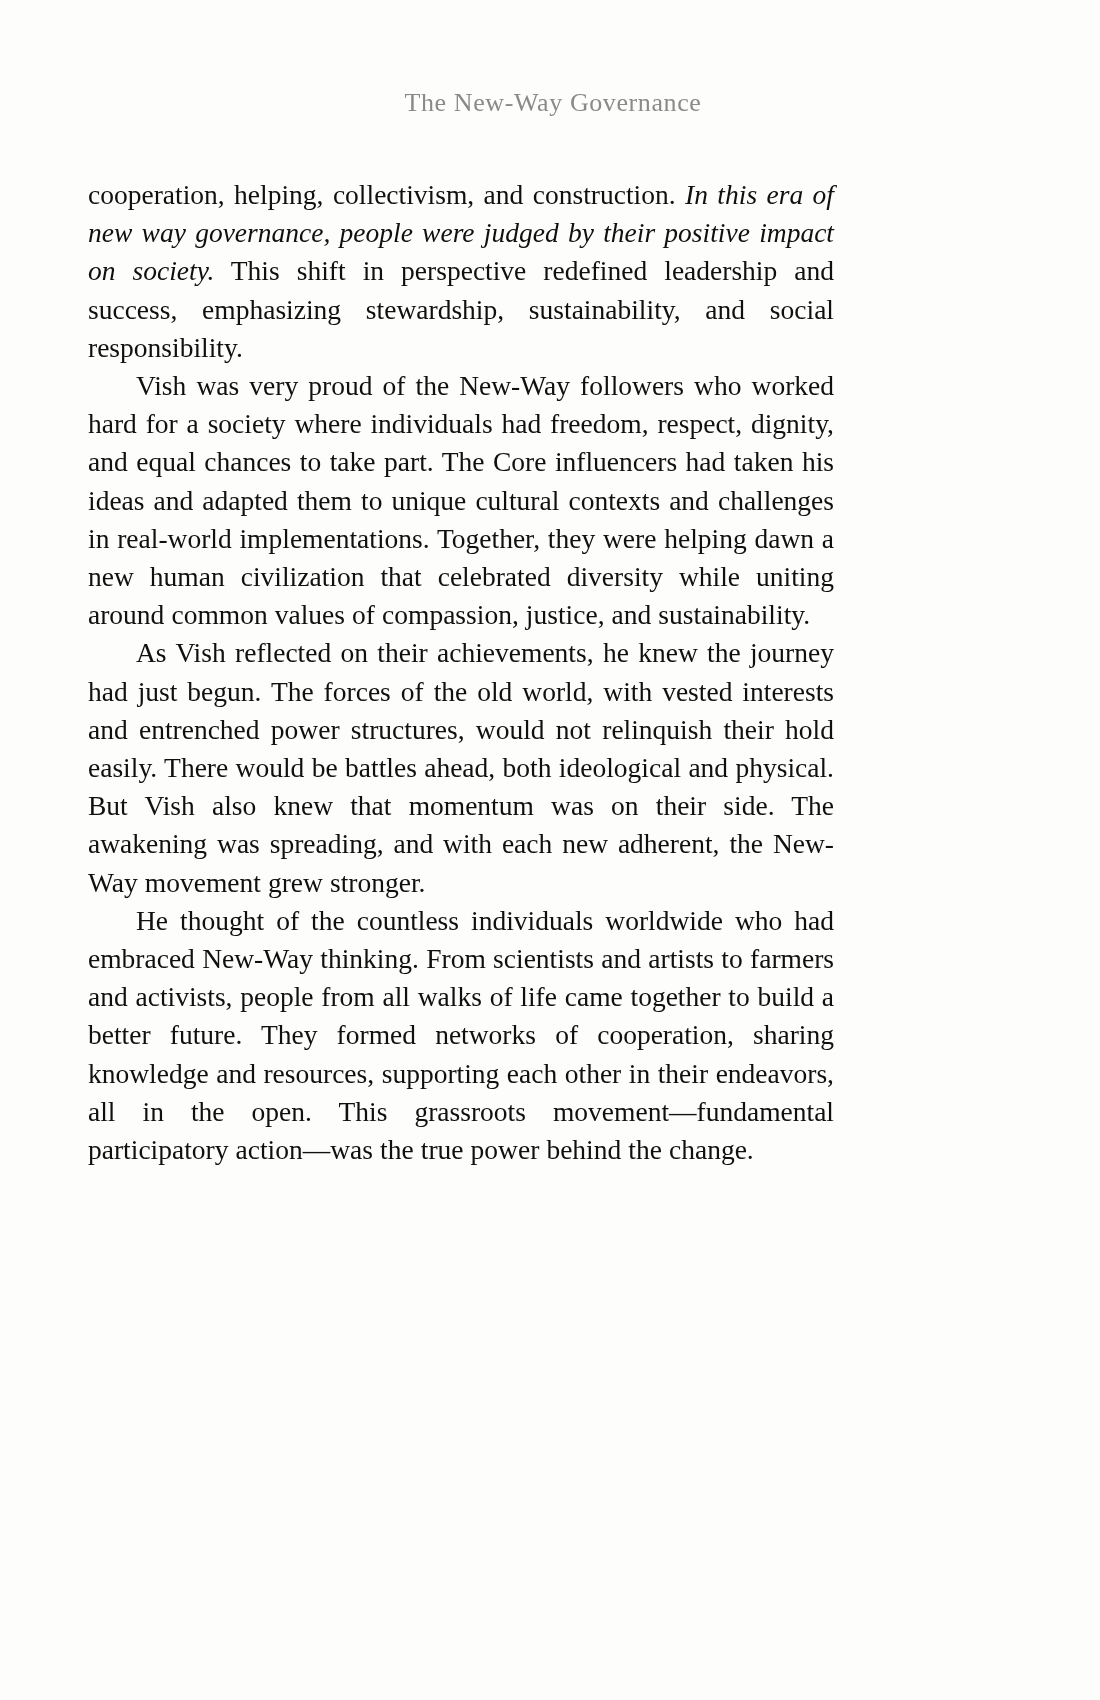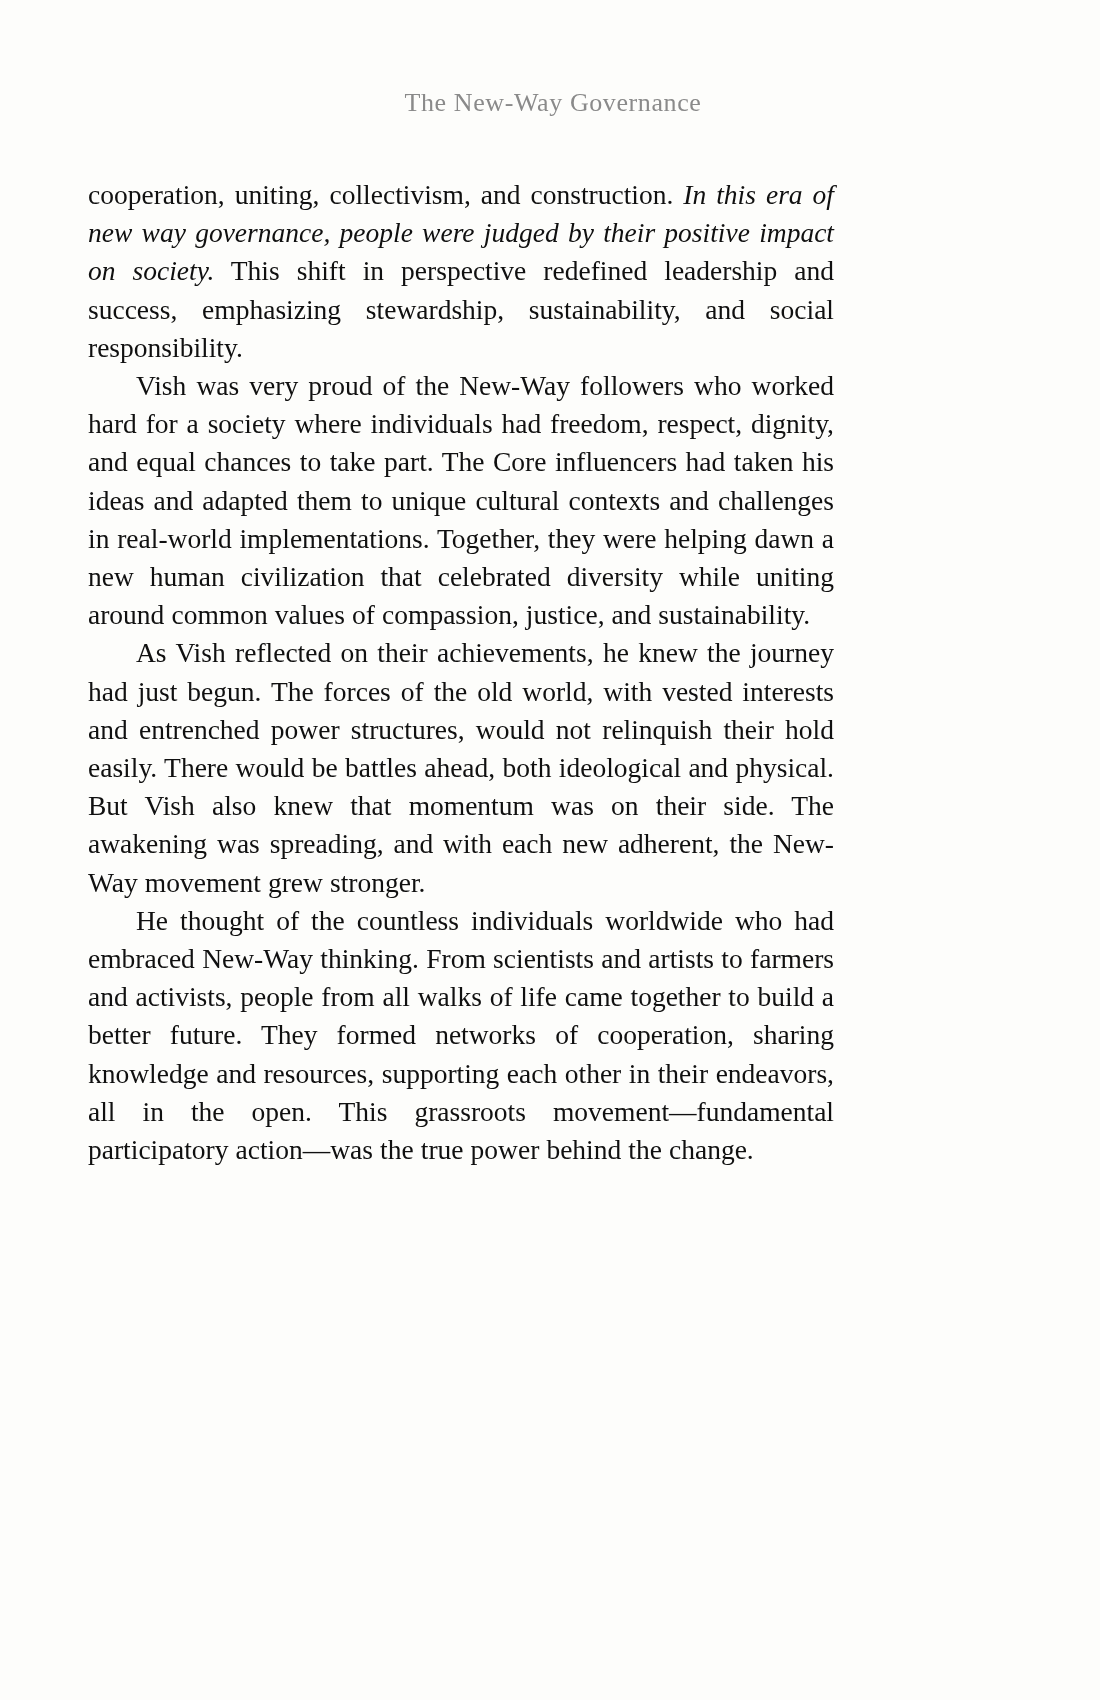--- a/index.html
+++ b/index.html
@@ -73,21 +73,21 @@
 
 <div class="page">
 
   <div class="running-header">
     <span class="hdr-text">The New-Way Governance</span>
   </div>
 
   <div class="text-block">
 
     <p class="body-para">
-      <span>cooperation, uniting, collectivism, and construction. </span><em>In this era of new way governance, people were judged by their positive impact on society.</em><span> This shift in perspective redefined leadership and success, emphasizing stewardship, sustainability, and social responsibility.</span>
+      <span>cooperation, helping, collectivism, and construction. </span><em>In this era of new way governance, people were judged by their positive impact on society.</em><span> This shift in perspective redefined leadership and success, emphasizing stewardship, sustainability, and social responsibility.</span>
     </p>
 
     <p class="body-para indent">Vish was very proud of the New-Way followers who worked hard for a society where individuals had freedom, respect, dignity, and equal chances to take part. The Core influencers had taken his ideas and adapted them to unique cultural contexts and challenges in real-world implementations. Together, they were helping dawn a new human civilization that celebrated diversity while uniting around common values of compassion, justice, and sustainability.</p>
 
     <p class="body-para indent">As Vish reflected on their achievements, he knew the journey had just begun. The forces of the old world, with vested interests and entrenched power structures, would not relinquish their hold easily. There would be battles ahead, both ideological and physical. But Vish also knew that momentum was on their side. The awakening was spreading, and with each new adherent, the New-Way movement grew stronger.</p>
 
     <p class="body-para indent">He thought of the countless individuals worldwide who had embraced New-Way thinking. From scientists and artists to farmers and activists, people from all walks of life came together to build a better future. They formed networks of cooperation, sharing knowledge and resources, supporting each other in their endeavors, all in the open. This grassroots movement—fundamental participatory action—was the true power behind the change.</p>
 
   </div>
 

